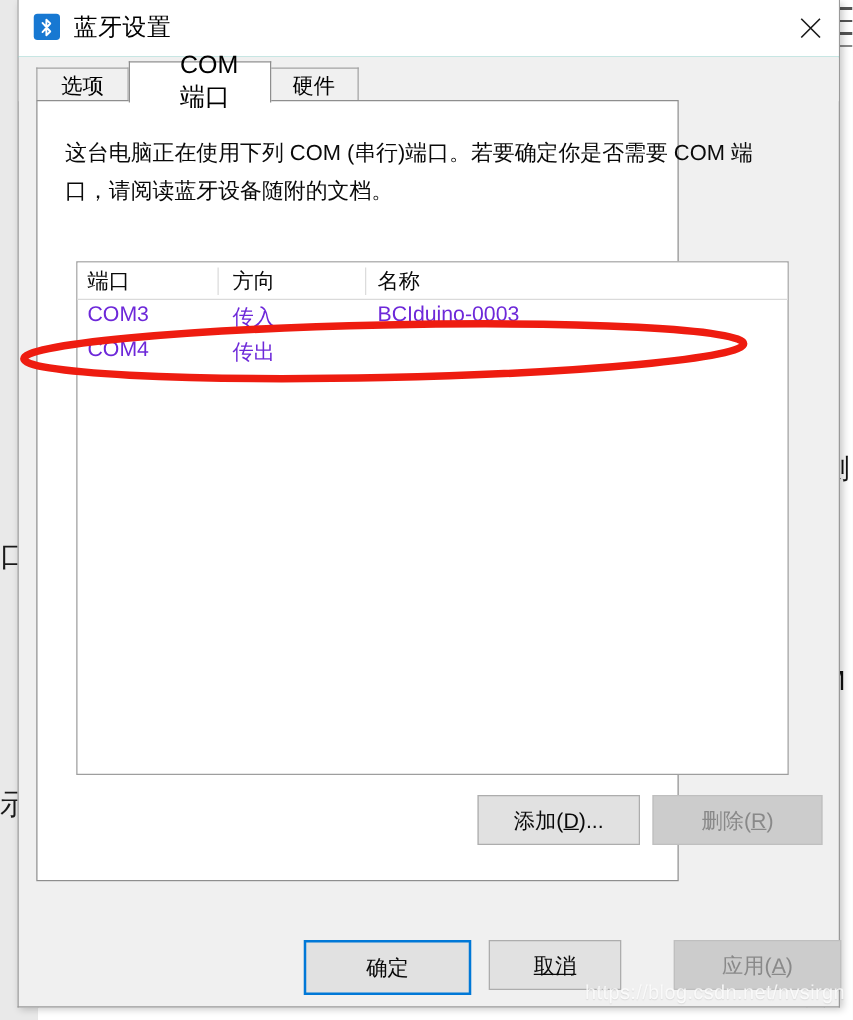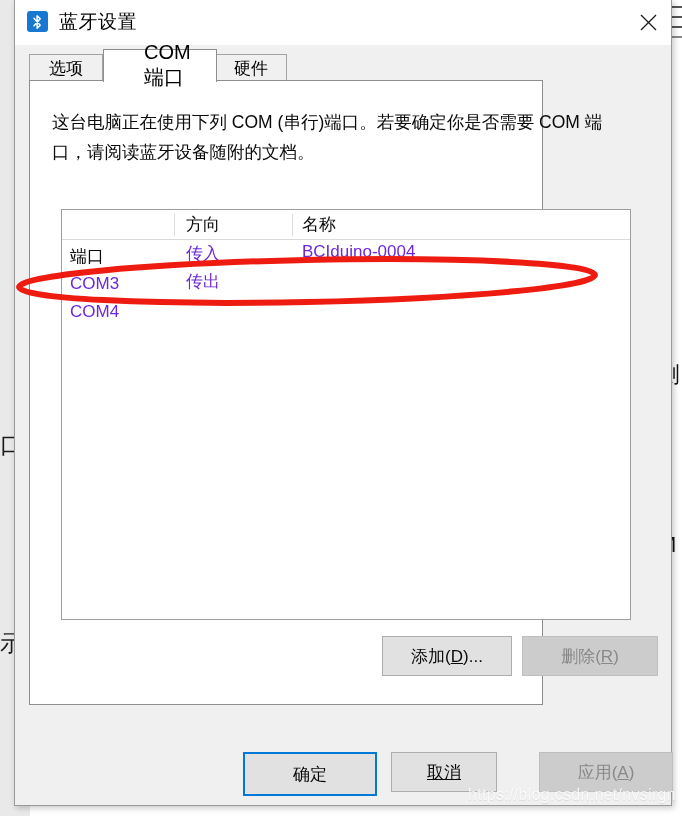--- a/index.html
+++ b/index.html
@@ -239,21 +239,21 @@
   }
   .lv-td {
     position: absolute;
     top: 2px;
     font-size: 17px;
     color: #6d28d9;
     padding-left: 4px;
     white-space: nowrap;
     cursor: default;
   }
-  .col-port  { left: 4px;   width: 108px; margin-top: 32px; }
+  .col-port  { left: 4px;   width: 108px; }
   .col-dir   { left: 120px; width: 110px; }
   .col-name  { left: 236px; width: 330px; }
   .div-1 { left: 112px; }
   .div-2 { left: 230px; }
 
   
   .btn {
     position: absolute;
     box-sizing: border-box;
     background: #e1e1e1;
@@ -377,21 +377,21 @@
         <div class="lv-th col-port">端口</div>
         <div class="lv-div div-1"></div>
         <div class="lv-th col-dir">方向</div>
         <div class="lv-div div-2"></div>
         <div class="lv-th col-name">名称</div>
       </div>
 
       <div class="lv-row">
         <div class="lv-td col-port">COM3</div>
         <div class="lv-td col-dir">传入</div>
-        <div class="lv-td col-name">BCIduino-0004</div>
+        <div class="lv-td col-name">BCIduino-0003</div>
       </div>
 
       <div class="lv-row">
         <div class="lv-td col-port">COM4</div>
         <div class="lv-td col-dir">传出</div>
       </div>
 
     </div>
 
     <div class="btn btn-add">

